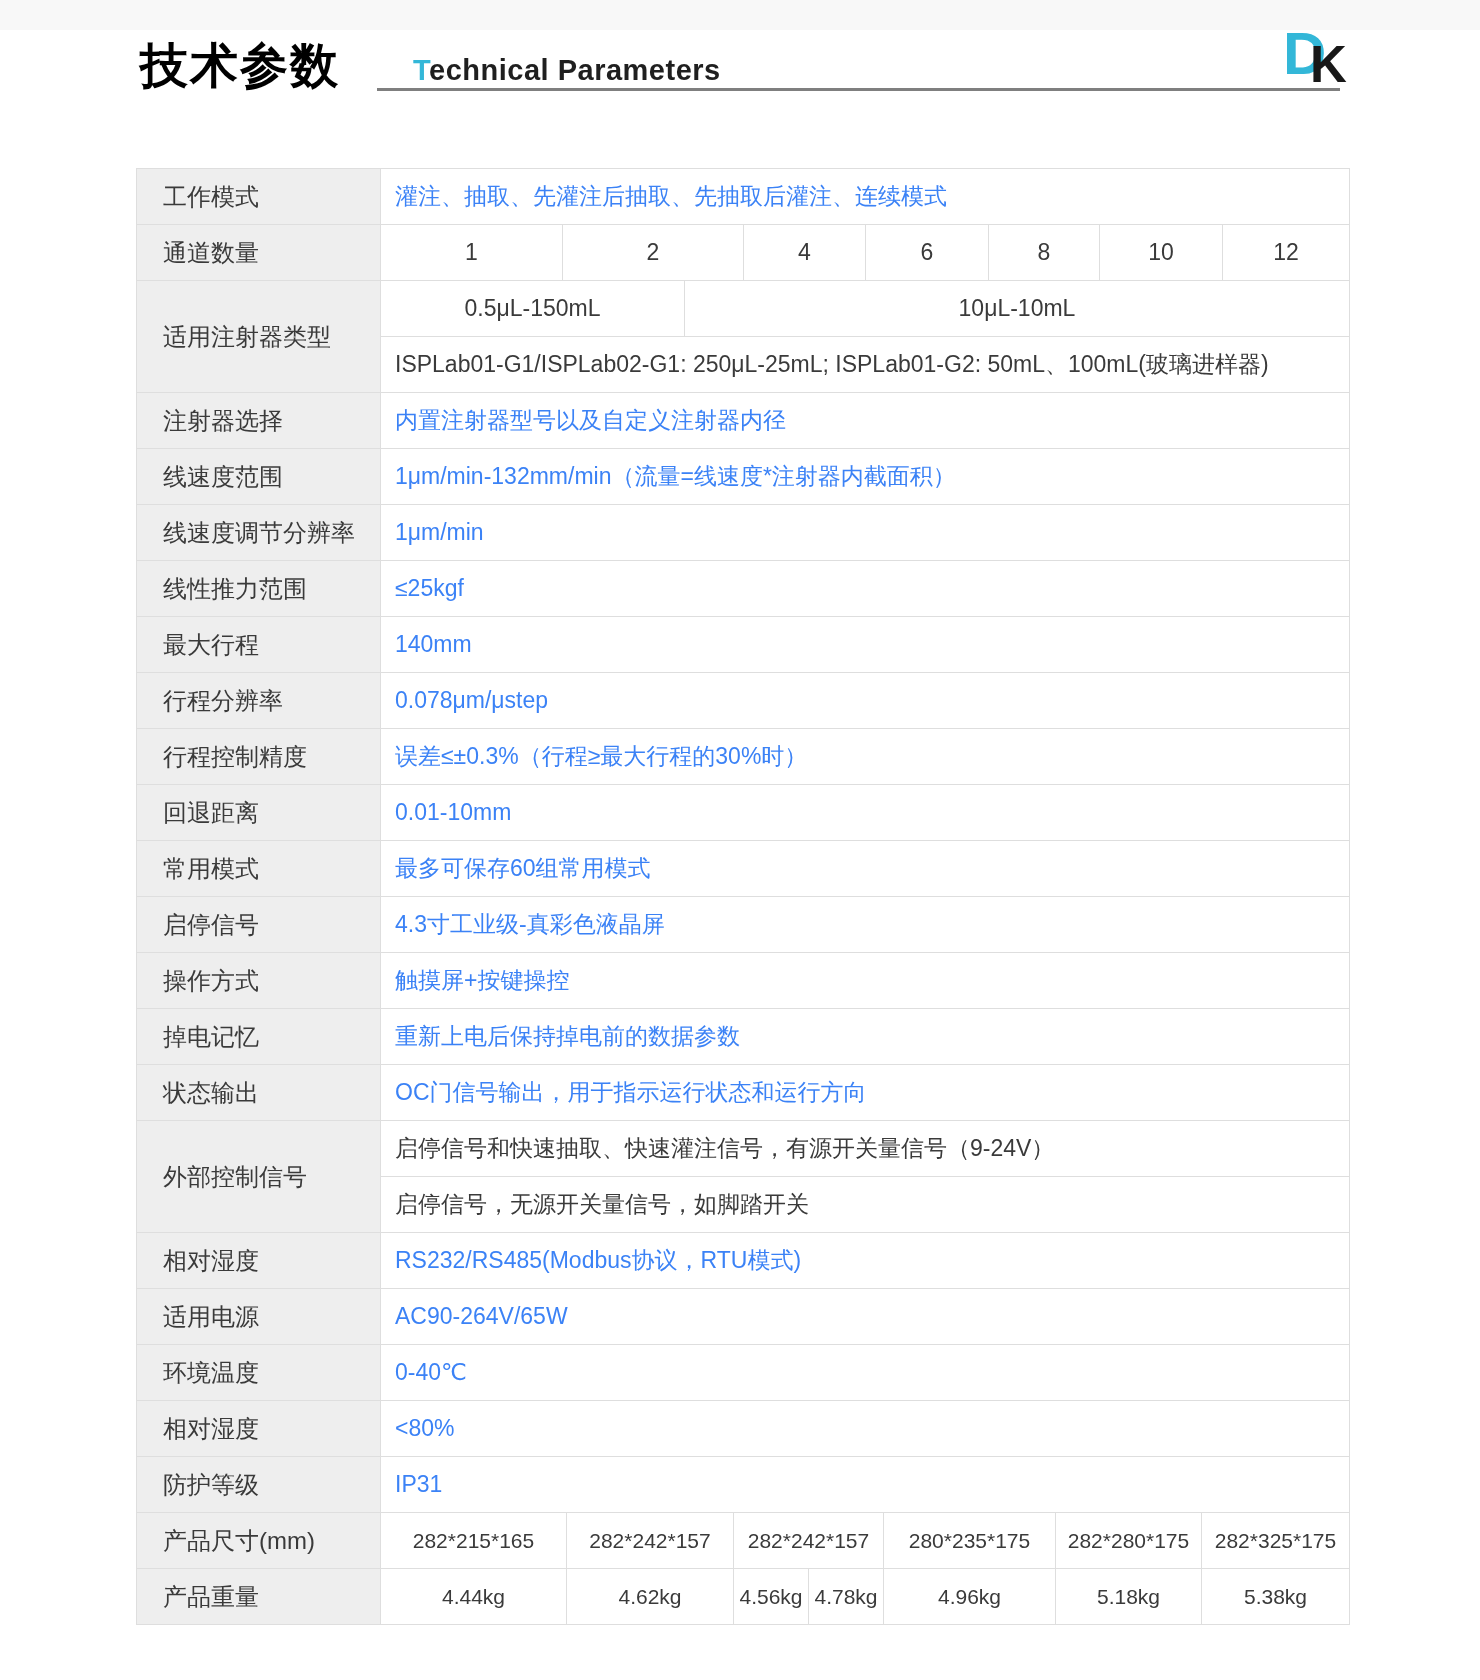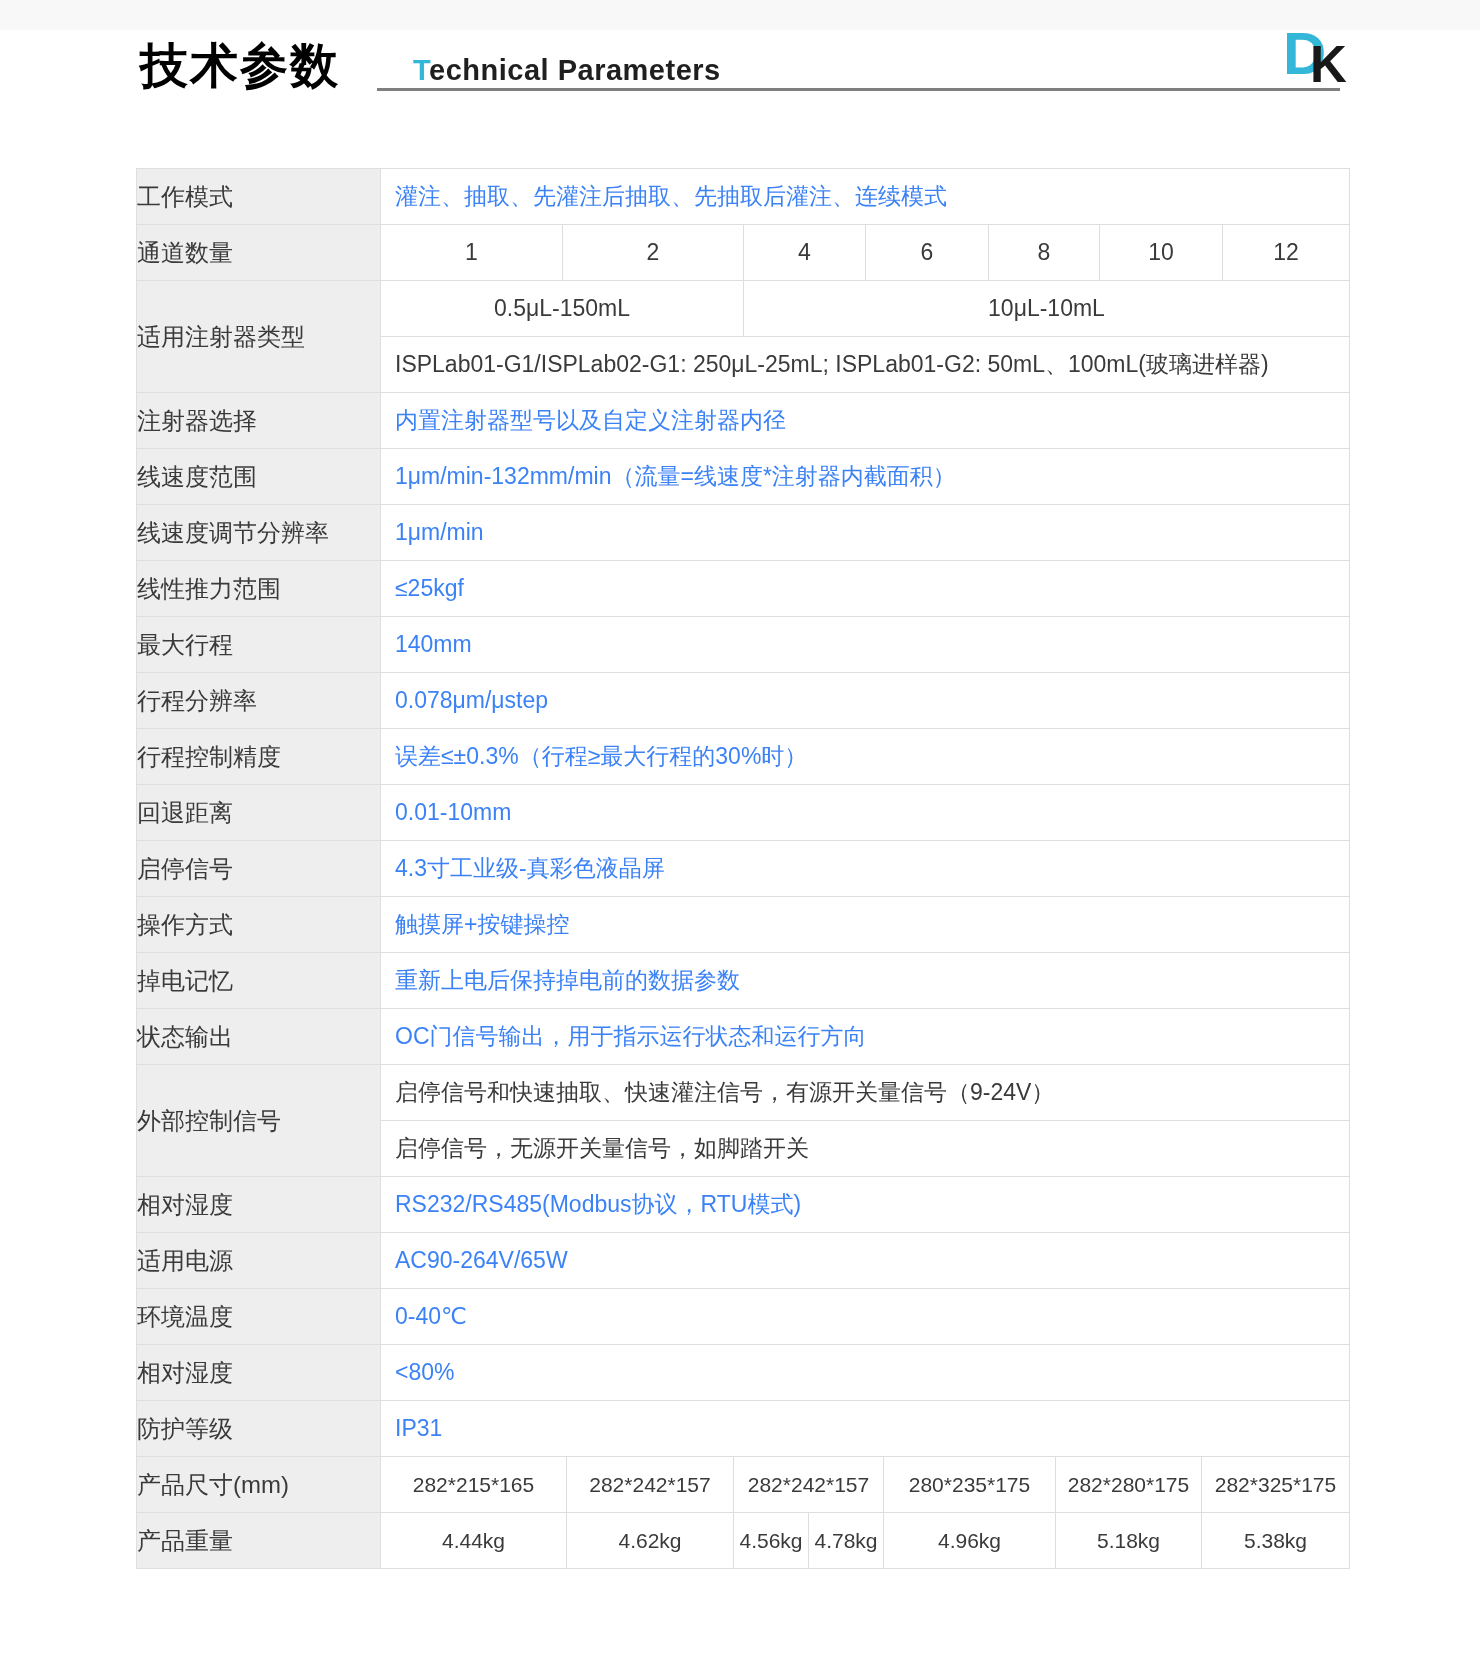--- a/index.html
+++ b/index.html
@@ -43,20 +43,21 @@
     border:1px solid #dedede; border-bottom:none;
     background:#ffffff;
   }
   .row{ display:flex; border-bottom:1px solid #dedede; height:56px; }
   .row.h2{ height:112px; }
   .lab{
     width:244px; flex:0 0 244px;
     background:#eeeeee;
     border-right:1px solid #dedede;
     display:flex; align-items:center;
+    padding-left:26px;
     font-size:24px; color:#3a3a3a;
   }
   .flat{
     flex:1; display:flex; align-items:center;
     padding-left:14px; font-size:23px; color:#3b82f6;
   }
   .cells{ flex:1; display:flex; }
   .cell{
     display:flex; align-items:center; justify-content:center;
     border-right:1px solid #dedede;
@@ -103,21 +104,21 @@
       <div class="cell" style="width:111px">8</div>
       <div class="cell" style="width:123px">10</div>
       <div class="cell">12</div>
     </div>
   </div>
 
   <div class="row h2">
     <div class="lab">适用注射器类型</div>
     <div class="stack">
       <div class="sub">
-        <div class="cell" style="width:363px">0.5μL-150mL</div>
+        <div class="cell" style="width:304px">0.5μL-150mL</div>
         <div class="cell">10μL-10mL</div>
       </div>
       <div class="subflat">ISPLab01-G1/ISPLab02-G1: 250μL-25mL; ISPLab01-G2: 50mL、100mL(玻璃进样器)</div>
     </div>
   </div>
 
   <div class="row">
     <div class="lab">注射器选择</div>
     <div class="flat">内置注射器型号以及自定义注射器内径</div>
   </div>
@@ -150,20 +151,24 @@
   <div class="row">
     <div class="lab">行程控制精度</div>
     <div class="flat">误差≤±0.3%（行程≥最大行程的30%时）</div>
   </div>
 
   <div class="row">
     <div class="lab">回退距离</div>
     <div class="flat">0.01-10mm</div>
   </div>
 
+  <div class="row">
+    <div class="lab">常用模式</div>
+    <div class="flat">最多可保存60组常用模式</div>
+  </div>
 
   <div class="row">
     <div class="lab">启停信号</div>
     <div class="flat">4.3寸工业级-真彩色液晶屏</div>
   </div>
 
   <div class="row">
     <div class="lab">操作方式</div>
     <div class="flat">触摸屏+按键操控</div>
   </div>

